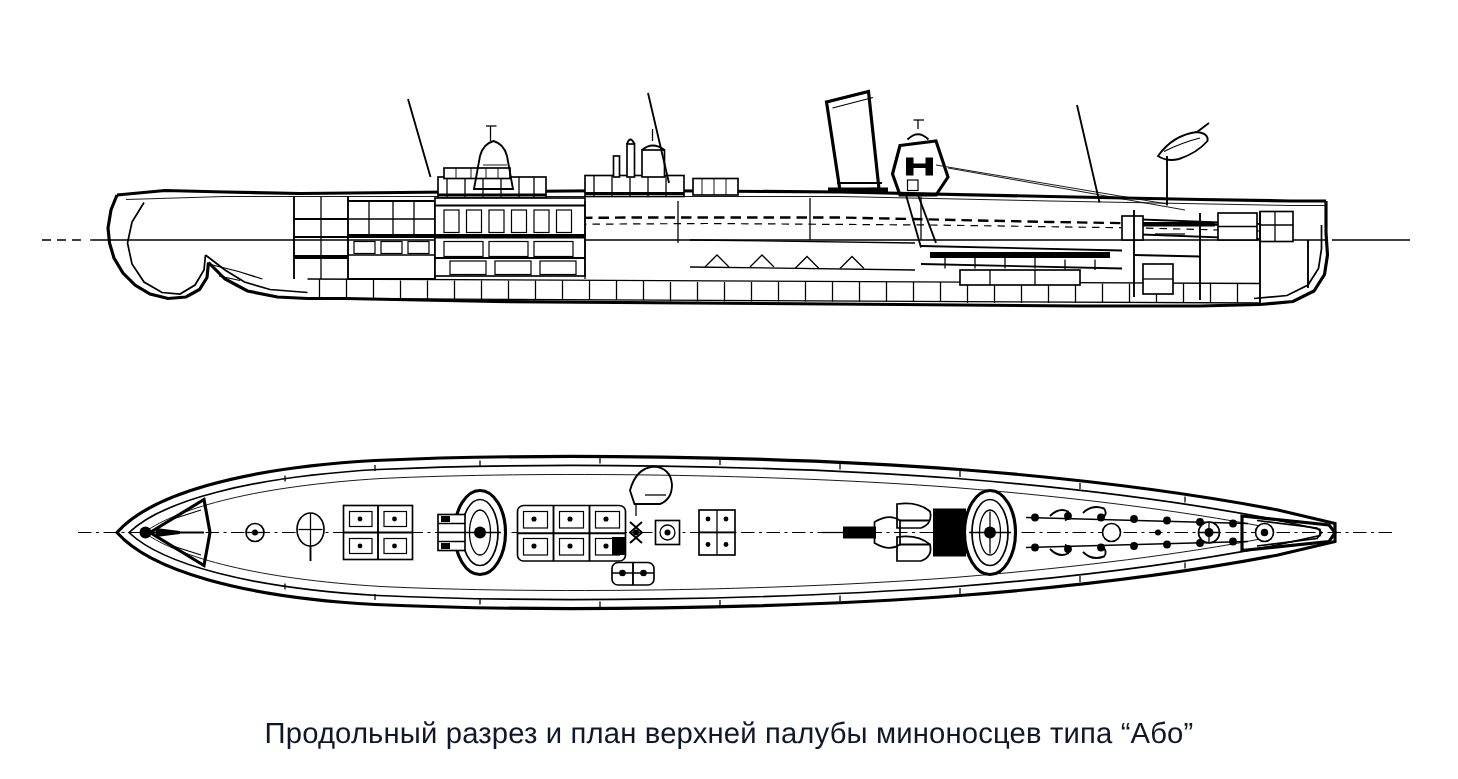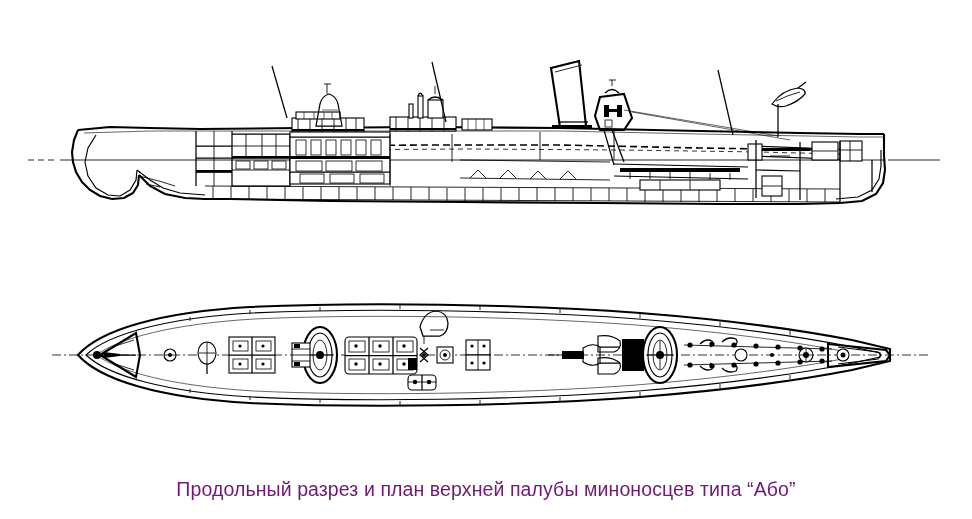--- a/index.html
+++ b/index.html
@@ -31,21 +31,21 @@
   }
   .caption {
     position: absolute;
     left: 0;
     top: 478px;
     width: 972px;
     text-align: center;
     font-family: "Liberation Sans", sans-serif;
     font-size: 19.5px;
     font-weight: 400;
-    color: #701a75;
+    color: #0f172a;
     letter-spacing: 0.1px;
     white-space: nowrap;
   }
   
   svg .hull      { fill: none; stroke: #000; stroke-width: 2.1; }
   svg .hull-thin { fill: none; stroke: #000; stroke-width: 1.15; }
   svg .struct    { fill: none; stroke: #000; stroke-width: 1.25; }
   svg .fine      { fill: none; stroke: #000; stroke-width: 0.85; }
   svg .hair      { fill: none; stroke: #000; stroke-width: 0.6; }
   svg .solid     { fill: #000; stroke: none; }

